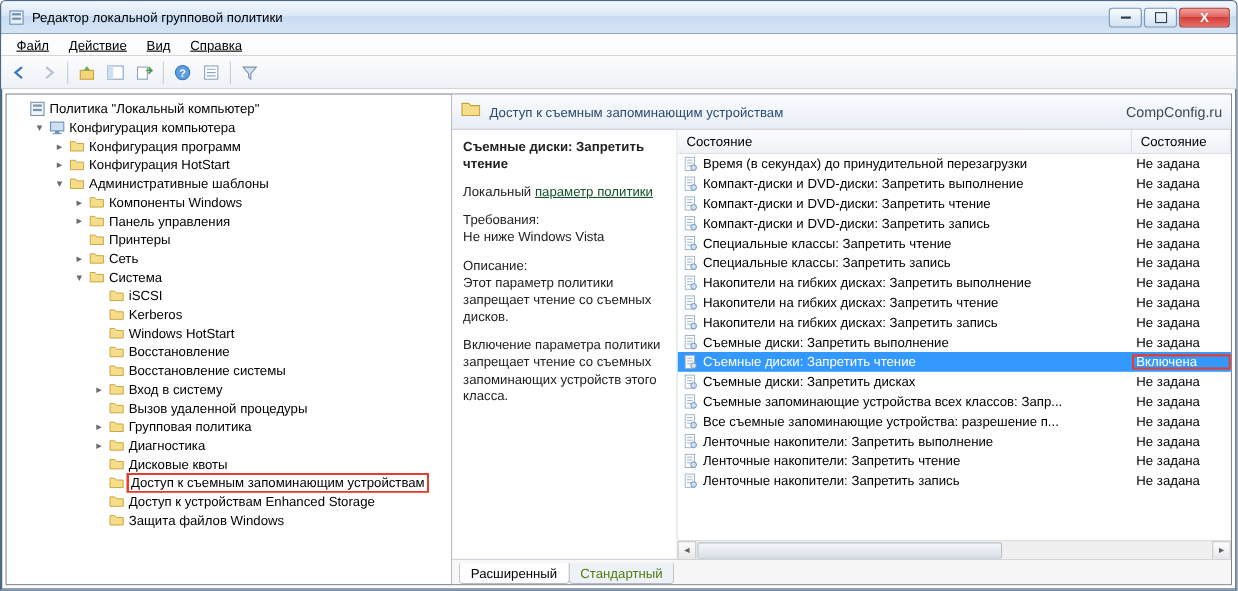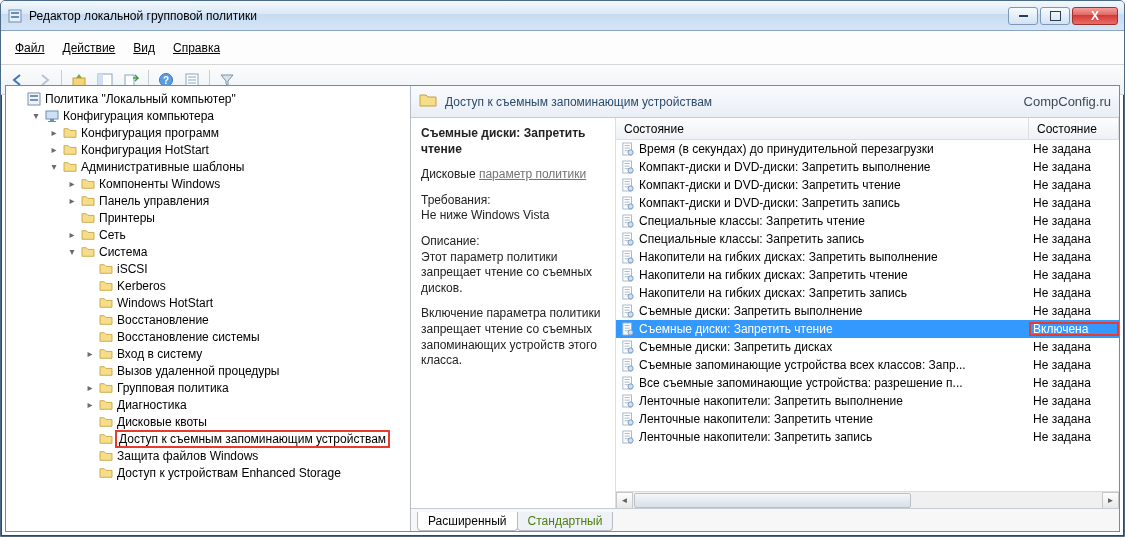--- a/index.html
+++ b/index.html
@@ -9,21 +9,21 @@
 
 .titlebar { height: 30px; background: linear-gradient(to bottom, #f4f8fd 0%, #dbe8f6 45%, #c7dbf1 46%, #d6e5f5 100%); border-bottom: 1px solid #8ba6c4; display: flex; align-items: center; padding: 0 6px; border-radius: 4px 4px 0 0; }
 .titlebar .icon { width: 16px; height: 16px; margin-right: 6px; }
 .titlebar .title { font-size: 12px; color: #000; flex: 1; }
 .caption-btns { display: flex; gap: 2px; }
 .caption-btn { width: 30px; height: 18px; border: 1px solid #7a98b8; border-radius: 3px; display: flex; align-items: center; justify-content: center; font-size: 10px; background: linear-gradient(to bottom,#f8fbfe,#d2e2f3); cursor: default; }
 .caption-btn.close { width: 46px; background: linear-gradient(to bottom,#f5a09c,#e06560 45%,#d23b36 46%,#e86c67); border-color:#a0332e; color:#fff; font-weight:bold; font-size:12px; }
 .caption-btn.min::before{content:"";width:9px;height:2px;background:#2b3d50;}
 .caption-btn.max::before{content:"";width:9px;height:8px;border:1.5px solid #2b3d50;}
 
-.menubar { height: 34px; display:flex; align-items:center; padding: 0 6px; border-bottom:1px solid #d6d6d6; font-size:12px; gap:2px; background:#fdfdfd;}
+.menubar { height: 20px; display:flex; align-items:center; padding: 0 6px; border-bottom:1px solid #d6d6d6; font-size:12px; gap:2px; background:#fdfdfd;}
 .menubar .menu-item { padding: 2px 8px; cursor:default; }
 .menubar .menu-item u { text-decoration: underline; }
 
 .toolbar { height: 30px; display:flex; align-items:center; padding: 0 6px; gap:4px; border-bottom:1px solid #d6d6d6; background:linear-gradient(to bottom,#fcfcfd,#eef2f6);}
 .tb-btn { width:22px; height:22px; display:flex; align-items:center; justify-content:center; border-radius:2px; }
 .tb-sep { width:1px; height:20px; background:#c8cdd3; margin:0 2px; }
 
 .content-area { position:absolute; top:84px; left:4px; right:4px; bottom:4px; border:1px solid #828790; display:flex; background:#fff;}
 
 .tree-pane { width:405px; border-right:1px solid #b7bcc2; overflow-y:auto; overflow-x:auto; font-size:12px; padding:4px 0; }
@@ -34,21 +34,21 @@
 
 .detail-pane { flex:1; display:flex; flex-direction:column; position:relative;}
 .rbar { height:32px; background:linear-gradient(to bottom,#f9fbfe,#e9eef5); border-bottom:1px solid #c7ccd3; display:flex; align-items:center; padding:0 8px; }
 .rbar .folder-ic { margin-right:8px; }
 .rbar .heading { font-size:12px; color:#2a4a6e; flex:1;}
 .rbar .brand { font-size:13px; color:#3d4a56;}
 
 .split-body { flex:1; display:flex; overflow:hidden; border-bottom:1px solid #c7ccd3;}
 .desc-col { width:205px; border-right:1px solid #dbdfe4; padding:8px 10px; font-size:12px; color:#222; overflow:auto;}
 .desc-col b { font-weight:bold; }
-.desc-col a { color:#737373; text-decoration:underline; cursor:pointer;}
+.desc-col a { color:#14532d; text-decoration:underline; cursor:pointer;}
 .desc-col p { margin-bottom:10px; line-height:1.3;}
 
 .list-col { flex:1; display:flex; flex-direction:column;}
 .col-headers { height:22px; display:flex; border-bottom:1px solid #dbdfe4; font-size:12px; background:linear-gradient(to bottom,#fdfdfe,#eef1f5);}
 .col-h { padding:3px 8px; border-right:1px solid #dbdfe4; display:flex; align-items:center; }
 .col-h.c1 { flex:1; }
 .col-h.c2 { width:90px; }
 
 .rows { overflow:auto; flex:1;}
 .row { display:flex; height:18px; align-items:center; font-size:12px; white-space:nowrap; cursor:default;}
@@ -348,48 +348,48 @@
           </span>
           <span class="lbl">Доступ к съемным запоминающим устройствам</span>
         </div>
         <div class="tree-row" style="padding-left: 78px;">
           <span class="twisty"></span>
           <span class="tree-ic">
             <svg class="svg-folder" viewBox="0 0 16 14">
               <path d="M1 2 L6 2 L8 4 L15 4 L15 12 L1 12 Z" fill="#f6dd8a" stroke="#c7a23a"></path>
             </svg>
           </span>
+          <span class="lbl">Доступ к устройствам Enhanced Storage</span>
+        </div>
+        <div class="tree-row" style="padding-left: 78px;">
+          <span class="twisty"></span>
+          <span class="tree-ic">
+            <svg class="svg-folder" viewBox="0 0 16 14">
+              <path d="M1 2 L6 2 L8 4 L15 4 L15 12 L1 12 Z" fill="#f6dd8a" stroke="#c7a23a"></path>
+            </svg>
+          </span>
           <span class="lbl">Защита файлов Windows</span>
-        </div>
-        <div class="tree-row" style="padding-left: 78px;">
-          <span class="twisty"></span>
-          <span class="tree-ic">
-            <svg class="svg-folder" viewBox="0 0 16 14">
-              <path d="M1 2 L6 2 L8 4 L15 4 L15 12 L1 12 Z" fill="#f6dd8a" stroke="#c7a23a"></path>
-            </svg>
-          </span>
-          <span class="lbl">Доступ к устройствам Enhanced Storage</span>
         </div>
       </div>
 
     <div class="detail-pane">
       <div class="rbar">
         <span class="folder-ic">
           <svg width="18" height="16">
               <path d="M1 3 L7 3 L9 5 L17 5 L17 14 L1 14 Z" fill="#f6dd8a" stroke="#c7a23a"></path>
             </svg>
         </span>
         <span class="heading">Доступ к съемным запоминающим устройствам</span>
         <span class="brand">CompConfig.ru</span>
       </div>
 
       <div class="split-body">
         <div class="desc-col">
           <p><b>Съемные диски: Запретить чтение</b></p>
-          <p><span>Дисковые</span> <a>параметр политики</a></p>
+          <p><span>Локальный</span> <a>параметр политики</a></p>
           <p><span>Требования:</span><br><span>Не ниже Windows Vista</span></p>
           <p><span>Описание:</span><br><span>Этот параметр политики запрещает чтение со съемных дисков.</span></p>
           <p>Включение параметра политики запрещает чтение со съемных запоминающих устройств этого класса.</p>
         </div>
 
         <div class="list-col">
           <div class="col-headers">
             <div class="col-h c1">Состояние</div>
             <div class="col-h c2">Состояние</div>
           </div>

